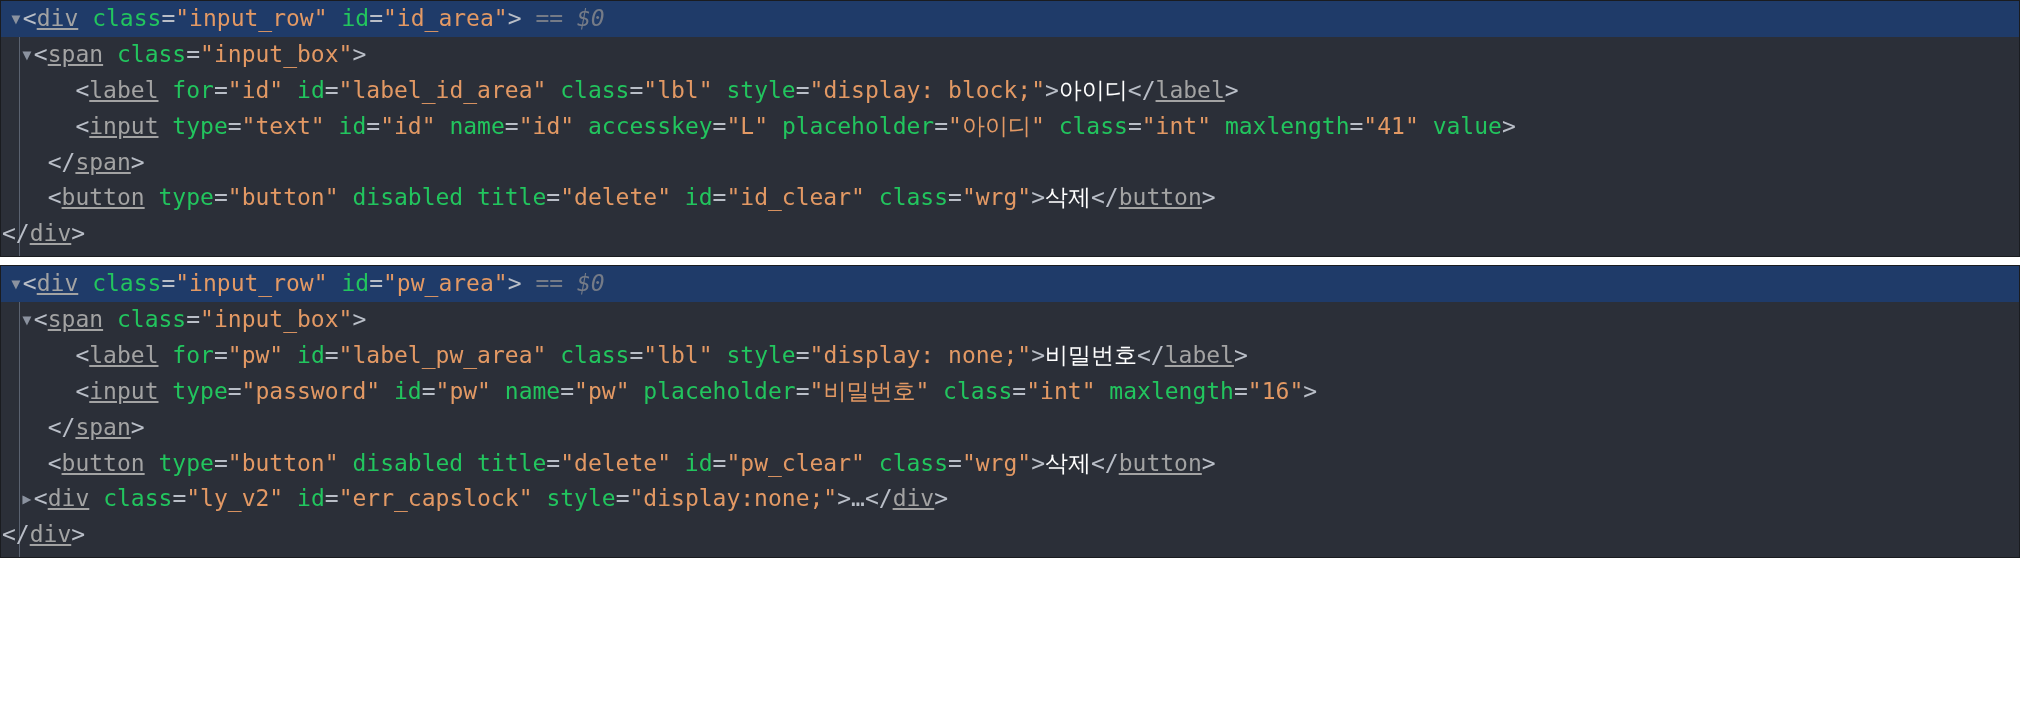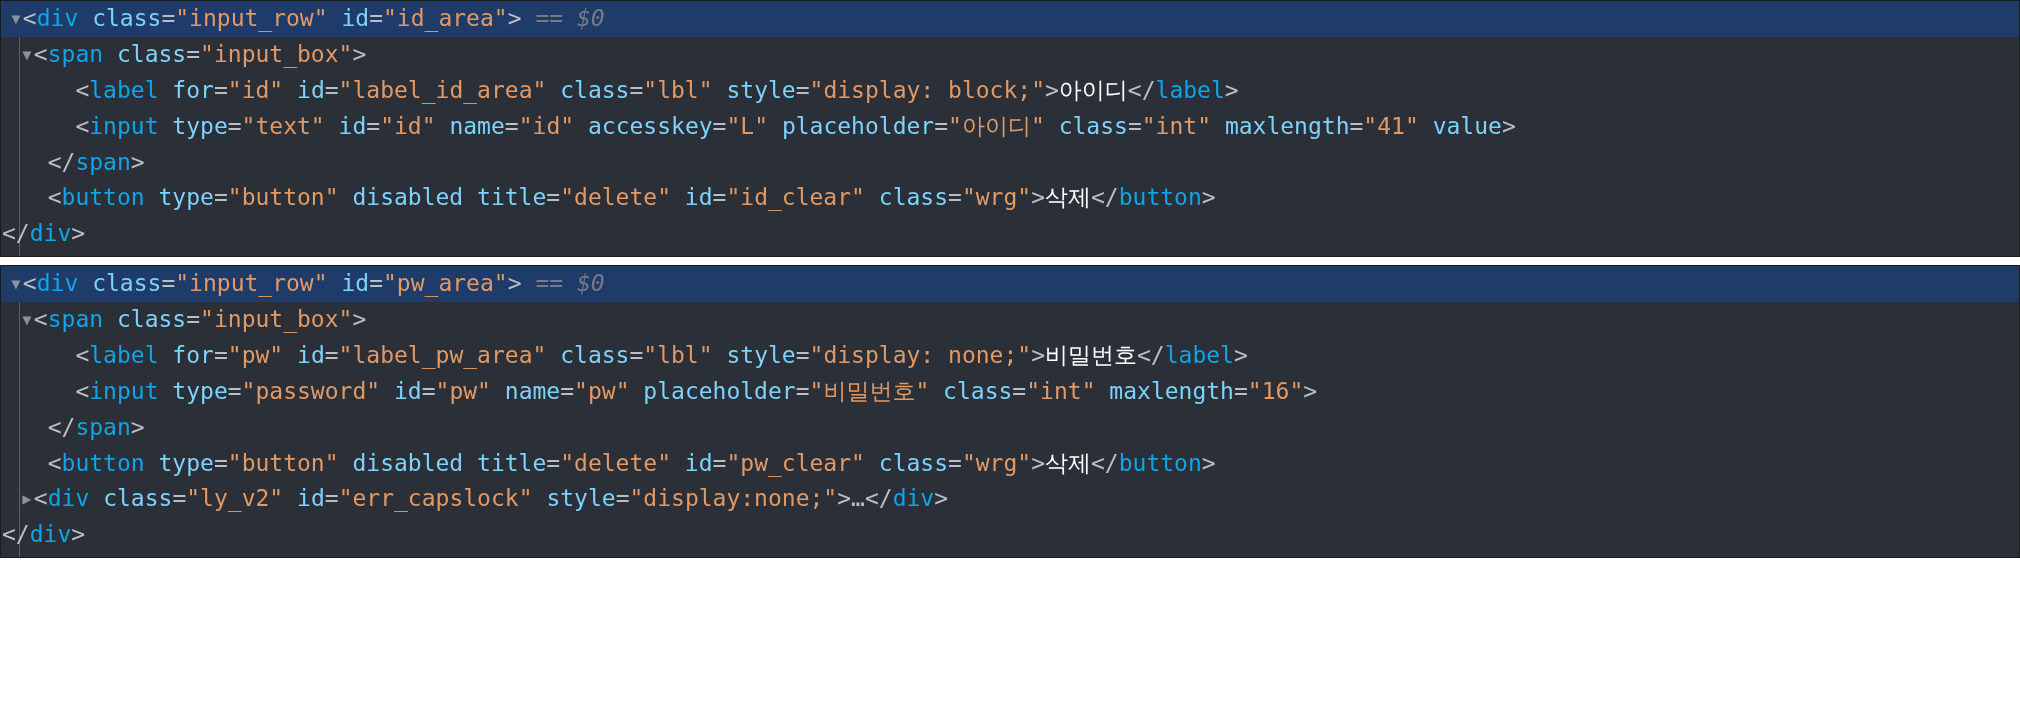--- a/index.html
+++ b/index.html
@@ -30,22 +30,22 @@
   }
   .indent-border {
     border-left: 1px solid #5a6270;
     margin-left: 18px;
     padding-left: 0;
   }
 
   
   .arrow   { color: #8b929f; }
   .punct   { color: #b9bec7; }
-  .tag     { color: #0ea5e9; }
-  .attr    { color: #7dd3fc; }
+  .tag     { color: #a3a3a3; text-decoration: underline; }
+  .attr    { color: #22c55e; }
   .eq      { color: #b9bec7; }
   .str     { color: #e39964; }
   .text    { color: #ffffff; }
   .meta    { color: #757b87; font-style: italic; }
   .ellips  { color: #b9bec7; }
 
   .arrow-right::before { content: "\25B8"; }
   .arrow-down::before  { content: "\25BE"; }
 </style>
 </head>

